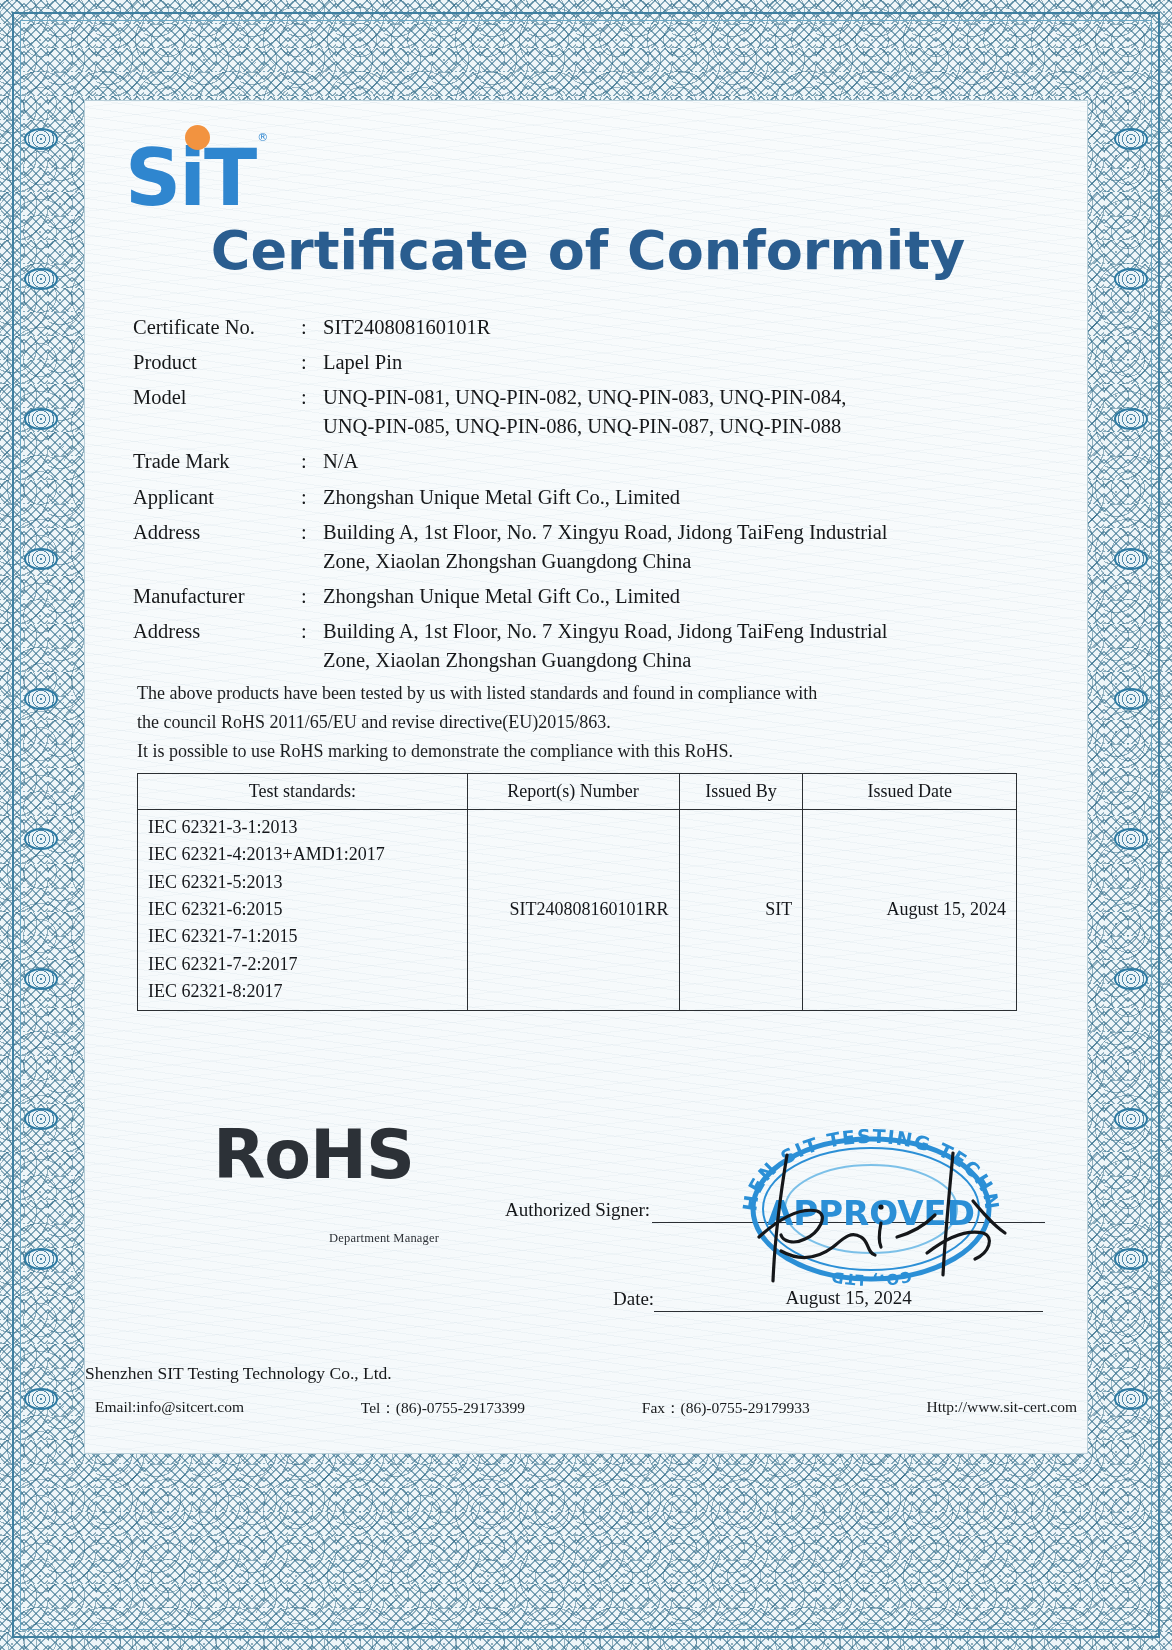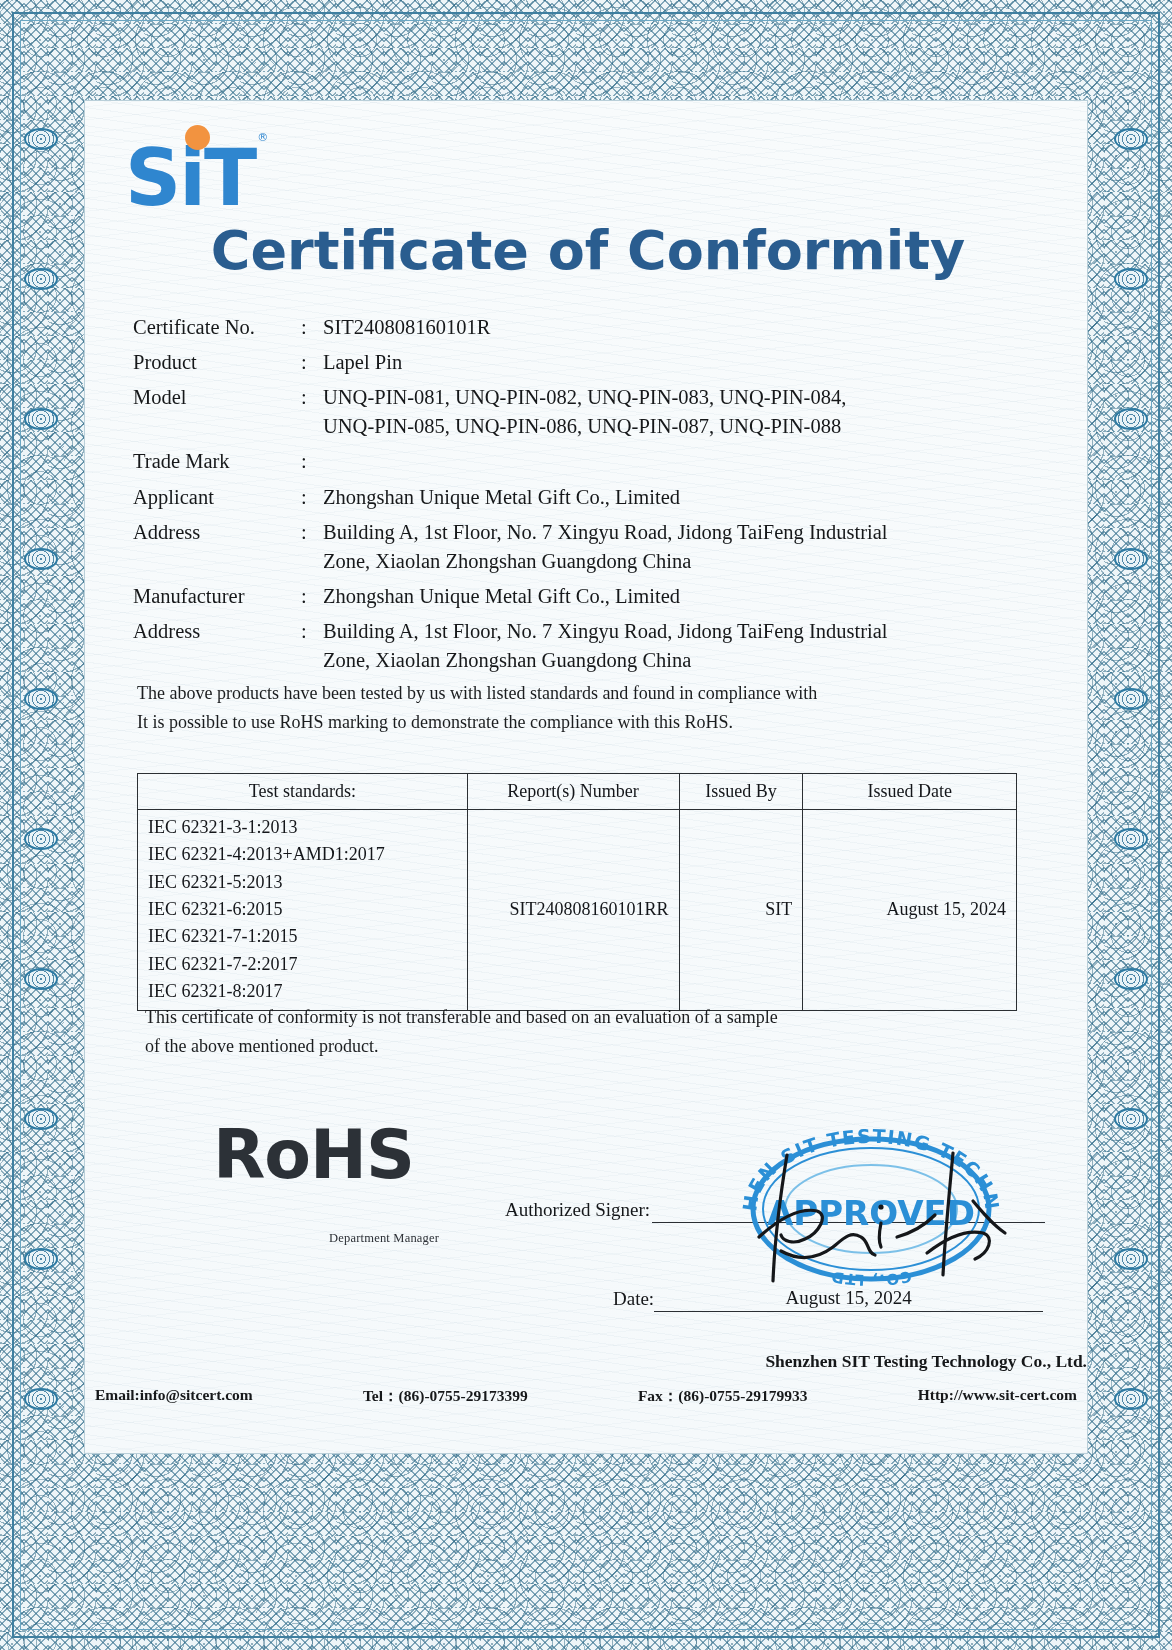--- a/index.html
+++ b/index.html
@@ -270,24 +270,23 @@
     top: 1040px;
     width: 300px;
     height: 160px;
     pointer-events: none;
   }
 
   
   .footer {
     position: absolute;
     left: 0; right: 0;
-    bottom: 46px;
-    text-align: right;
+    bottom: 34px;
+    text-align: left;
     color: #16181a;
-    font-weight: bold;
   }
   .footer-company {
     font-size: 17.5px;
     margin-bottom: 14px;
   }
   .footer-contact {
     display: flex;
     justify-content: space-between;
     padding: 0 10px;
     font-size: 15.5px;
@@ -347,20 +346,21 @@
           <div class="field-value"><span>Lapel Pin</span></div>
         </div>
         <div class="field-row">
           <div class="field-label">Model</div>
           <div class="field-colon">:</div>
           <div class="field-value"><span>UNQ-PIN-081, UNQ-PIN-082, UNQ-PIN-083, UNQ-PIN-084,</span><span class="line2">UNQ-PIN-085, UNQ-PIN-086, UNQ-PIN-087, UNQ-PIN-088</span></div>
         </div>
         <div class="field-row">
           <div class="field-label">Trade Mark</div>
           <div class="field-colon">:</div>
+          <div class="field-value"><span>N/A</span></div>
         </div>
         <div class="field-row">
           <div class="field-label">Applicant</div>
           <div class="field-colon">:</div>
           <div class="field-value"><span>Zhongshan Unique Metal Gift Co., Limited</span></div>
         </div>
         <div class="field-row">
           <div class="field-label">Address</div>
           <div class="field-colon">:</div>
           <div class="field-value"><span>Building A, 1st Floor, No. 7 Xingyu Road, Jidong TaiFeng Industrial</span><span class="line2">Zone, Xiaolan Zhongshan Guangdong China</span></div>
@@ -372,20 +372,21 @@
         </div>
         <div class="field-row">
           <div class="field-label">Address</div>
           <div class="field-colon">:</div>
           <div class="field-value"><span>Building A, 1st Floor, No. 7 Xingyu Road, Jidong TaiFeng Industrial</span><span class="line2">Zone, Xiaolan Zhongshan Guangdong China</span></div>
         </div>
       </div>
 
     <div class="para-compliance">
       <span>The above products have been tested by us with listed standards and found in compliance with</span>
+      <span>the council RoHS 2011/65/EU and revise directive(EU)2015/863.</span>
       <span>It is possible to use RoHS marking to demonstrate the compliance with this RoHS.</span>
     </div>
 
     <table class="std-table">
       <thead>
         <tr>
           <th class="col-std">Test standards:</th>
           <th class="col-rep">Report(s) Number</th>
           <th class="col-by">Issued By</th>
           <th class="col-date">Issued Date</th>
@@ -402,24 +403,20 @@
               <div>IEC 62321-7-2:2017</div>
               <div>IEC 62321-8:2017</div>
             </td>
           <td class="center-cell">SIT240808160101RR</td>
           <td class="center-cell">SIT</td>
           <td class="center-cell">August 15, 2024</td>
         </tr>
       </tbody>
     </table>
 
-    <div class="para-note">
-      <span>This certificate of conformity is not transferable and based on an evaluation of a sample</span>
-      <span>of the above mentioned product.</span>
-    </div>
 
     <div class="rohs-mark">RoHS</div>
 
     <div class="sign-block">
       <div class="sign-row">
         <span class="sign-label">Authorized Signer:</span>
         <span class="sign-line"></span>
       </div>
     </div>
     <div class="sign-caption">Department Manager</div>

